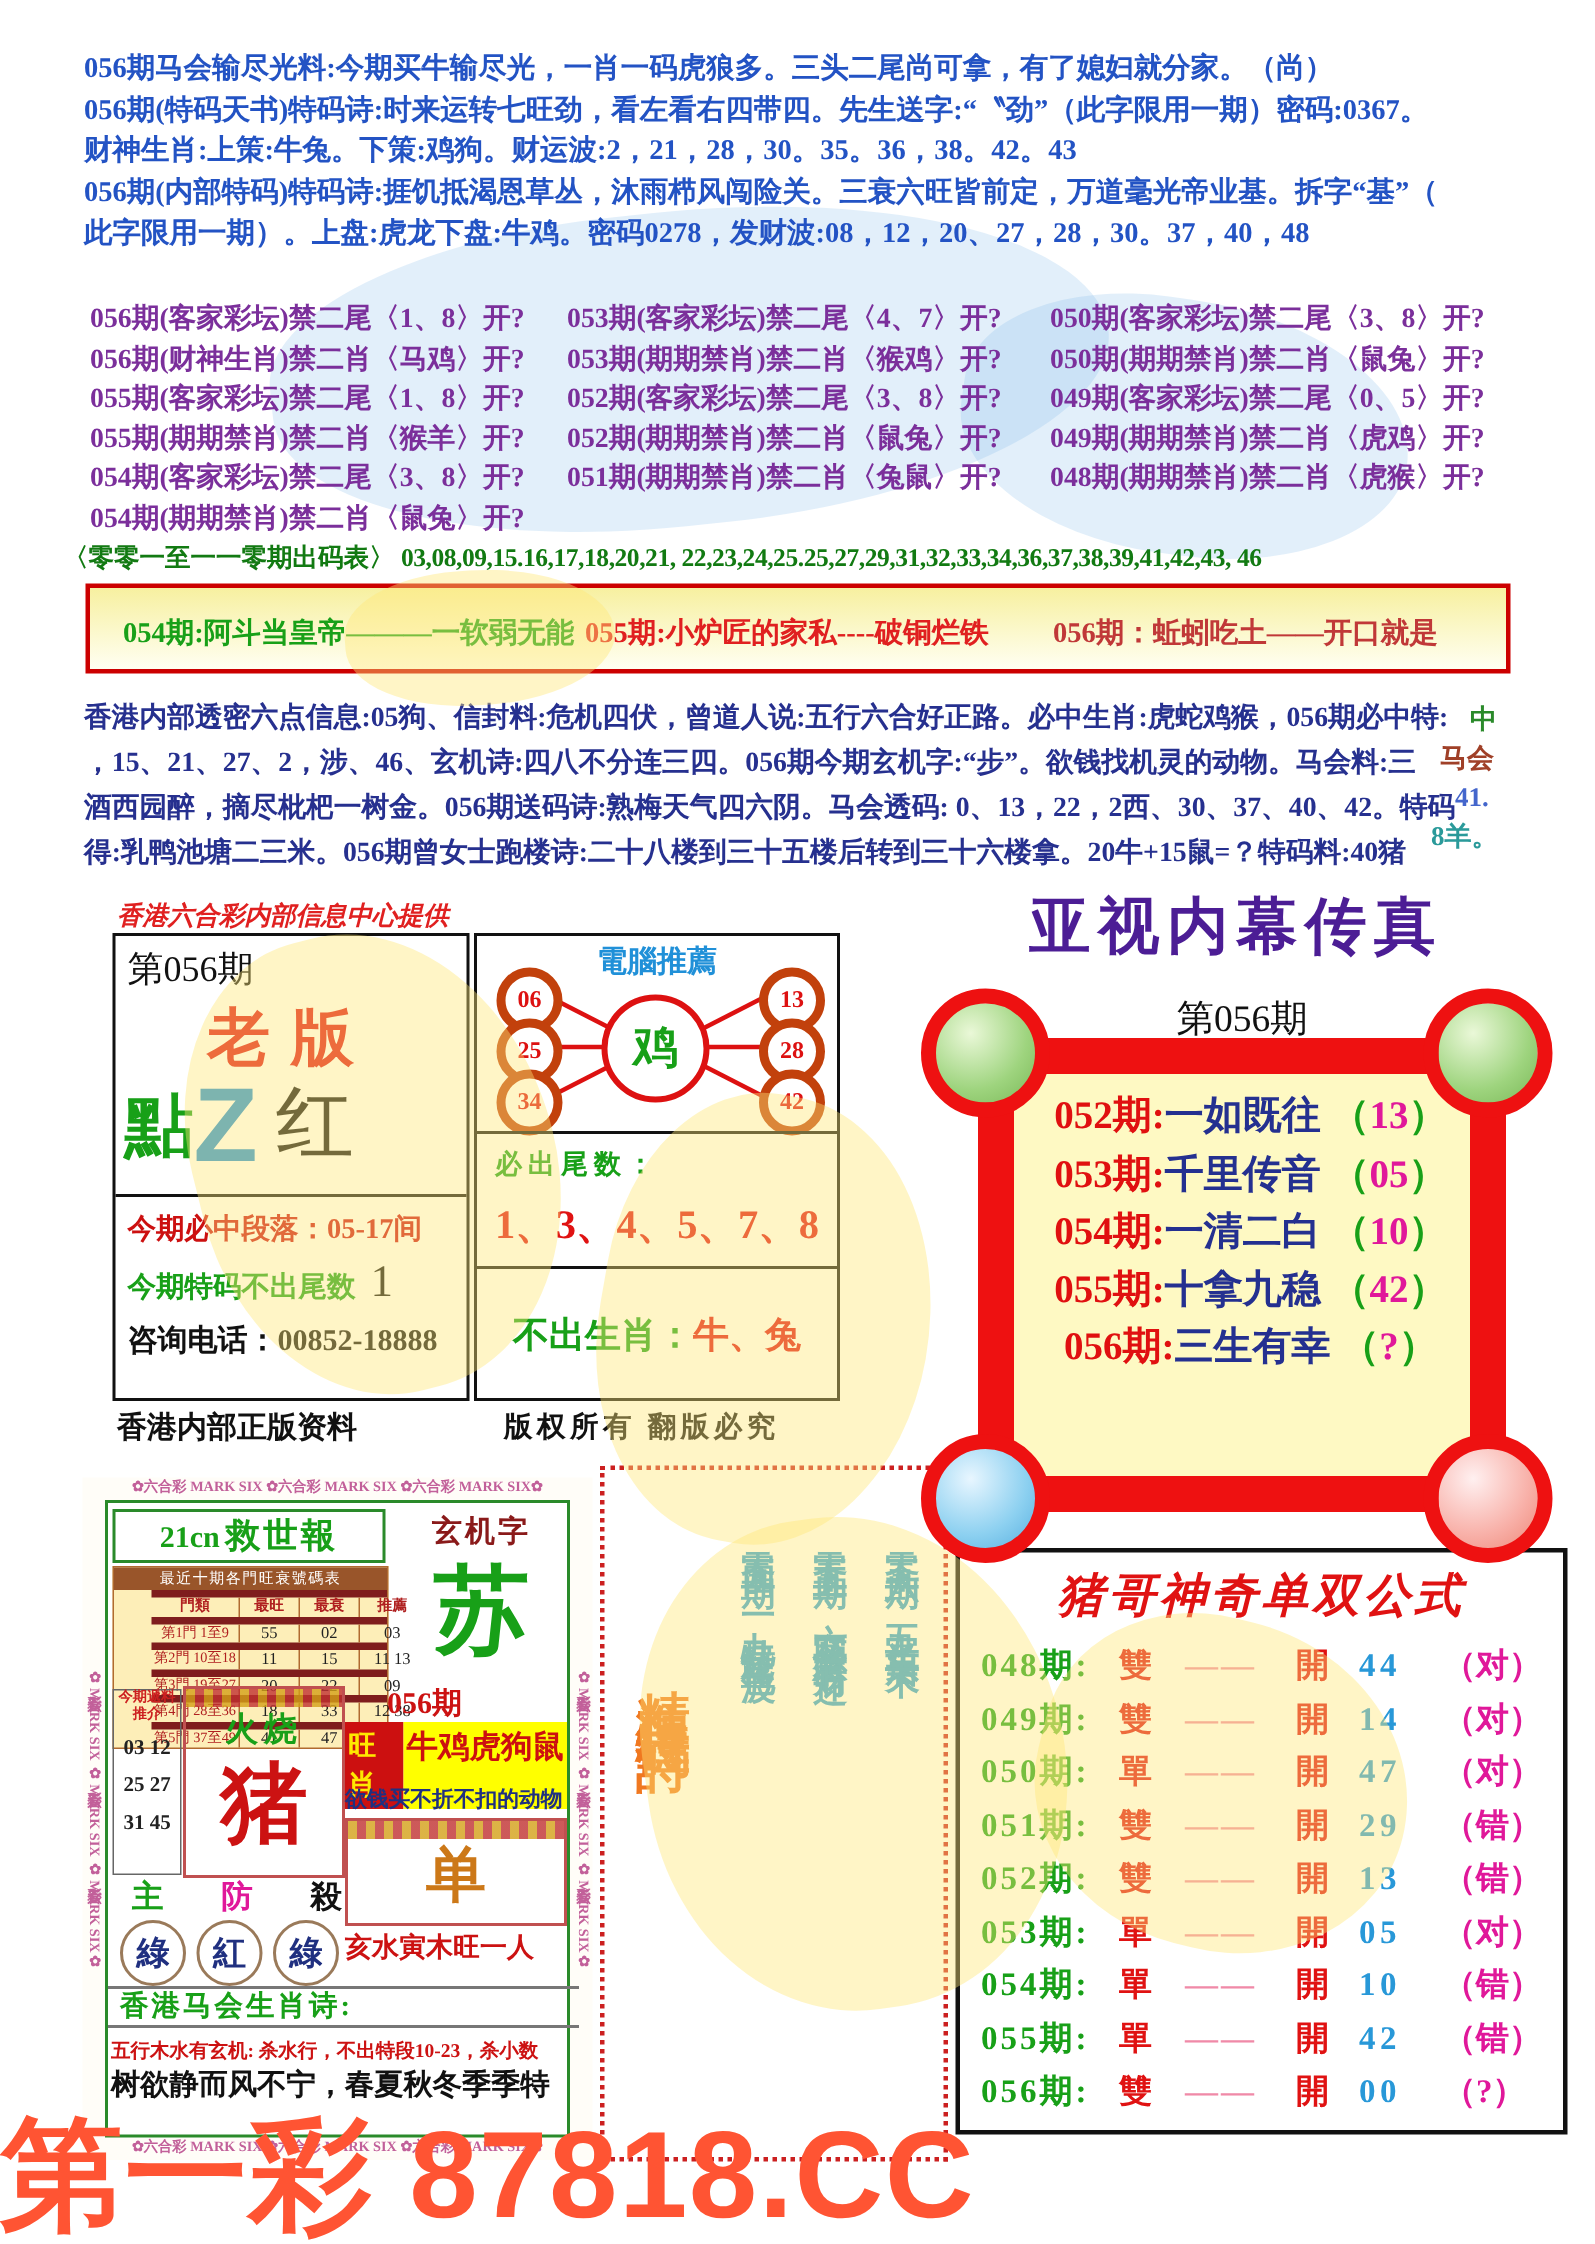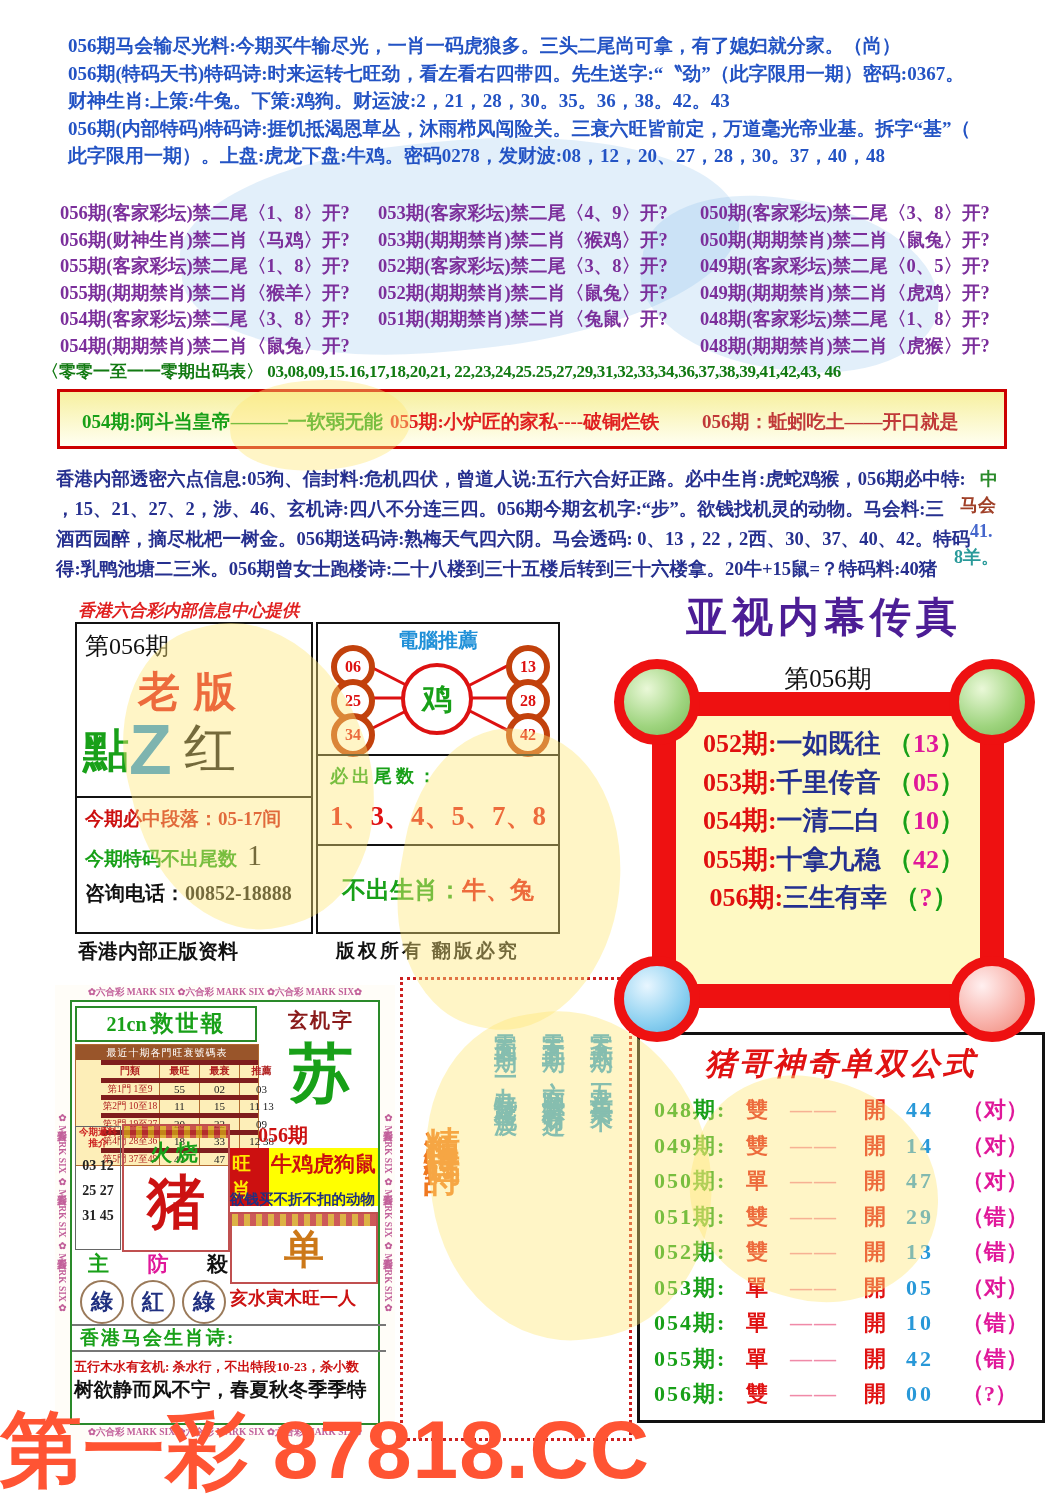--- a/index.html
+++ b/index.html
@@ -3,21 +3,21 @@
 <meta charset="utf-8">
 <style>
   html,body{margin:0;padding:0;}
   body{
     width:1063px;height:1496px;position:relative;overflow:hidden;
     background:#ffffff;font-family:"Liberation Serif","DejaVu Serif",serif;
   }
   .abs{position:absolute;}
   .nowrap{white-space:nowrap;}
   
-  .topnotes{left:56px;top:32px;width:960px;color:#2353c4;font-weight:bold;font-size:19px;line-height:27.5px;z-index:1;margin-left:12px;}
+  .topnotes{left:56px;top:32px;width:960px;color:#2353c4;font-weight:bold;font-size:19px;line-height:27.5px;z-index:1;}
   
   .bancol{top:200px;width:330px;color:#7b2f9b;font-weight:bold;font-size:18.5px;line-height:26.5px;z-index:1;}
   
   .chuma{left:42px;top:360px;width:1015px;color:#127a12;font-weight:bold;font-size:17px;z-index:1;}
   .chuma .nums{font-size:17px;letter-spacing:-0.3px;}
   
   .idiombox{left:57px;top:389px;width:944px;height:54px;border:3px solid #cc0000;
     background:linear-gradient(#f7f0a0,#fffff2);z-index:1;}
   .idiombox span{position:absolute;top:17px;font-size:19px;font-weight:bold;white-space:nowrap;}
   
@@ -150,32 +150,31 @@
 
 <div class="abs bancol" style="left:60px;">
   <div class="nowrap">056期(客家彩坛)禁二尾〈1、8〉开?</div>
   <div class="nowrap">056期(财神生肖)禁二肖〈马鸡〉开?</div>
   <div class="nowrap">055期(客家彩坛)禁二尾〈1、8〉开?</div>
   <div class="nowrap">055期(期期禁肖)禁二肖〈猴羊〉开?</div>
   <div class="nowrap">054期(客家彩坛)禁二尾〈3、8〉开?</div>
   <div class="nowrap">054期(期期禁肖)禁二肖〈鼠兔〉开?</div>
 </div>
 <div class="abs bancol" style="left:378px;">
-  <div class="nowrap">053期(客家彩坛)禁二尾〈4、9〉开?</div>
+  <div class="nowrap">053期(客家彩坛)禁二尾〈4、7〉开?</div>
   <div class="nowrap">053期(期期禁肖)禁二肖〈猴鸡〉开?</div>
   <div class="nowrap">052期(客家彩坛)禁二尾〈3、8〉开?</div>
   <div class="nowrap">052期(期期禁肖)禁二肖〈鼠兔〉开?</div>
   <div class="nowrap">051期(期期禁肖)禁二肖〈兔鼠〉开?</div>
 </div>
 <div class="abs bancol" style="left:700px;">
   <div class="nowrap">050期(客家彩坛)禁二尾〈3、8〉开?</div>
   <div class="nowrap">050期(期期禁肖)禁二肖〈鼠兔〉开?</div>
   <div class="nowrap">049期(客家彩坛)禁二尾〈0、5〉开?</div>
   <div class="nowrap">049期(期期禁肖)禁二肖〈虎鸡〉开?</div>
-  <div class="nowrap">048期(客家彩坛)禁二尾〈1、8〉开?</div>
   <div class="nowrap">048期(期期禁肖)禁二肖〈虎猴〉开?</div>
 </div>
 
 <div class="abs chuma nowrap">
   <span>〈零零一至一一零期出码表〉</span>
   <span class="nums">03,08,09,15.16,17,18,20,21, 22,23,24,25.25,27,29,31,32,33,34,36,37,38,39,41,42,43, 46</span>
 </div>
 
 <div class="abs idiombox">
   <span style="left:22px;color:#18a018;">054期:阿斗当皇帝———一软弱无能</span>

